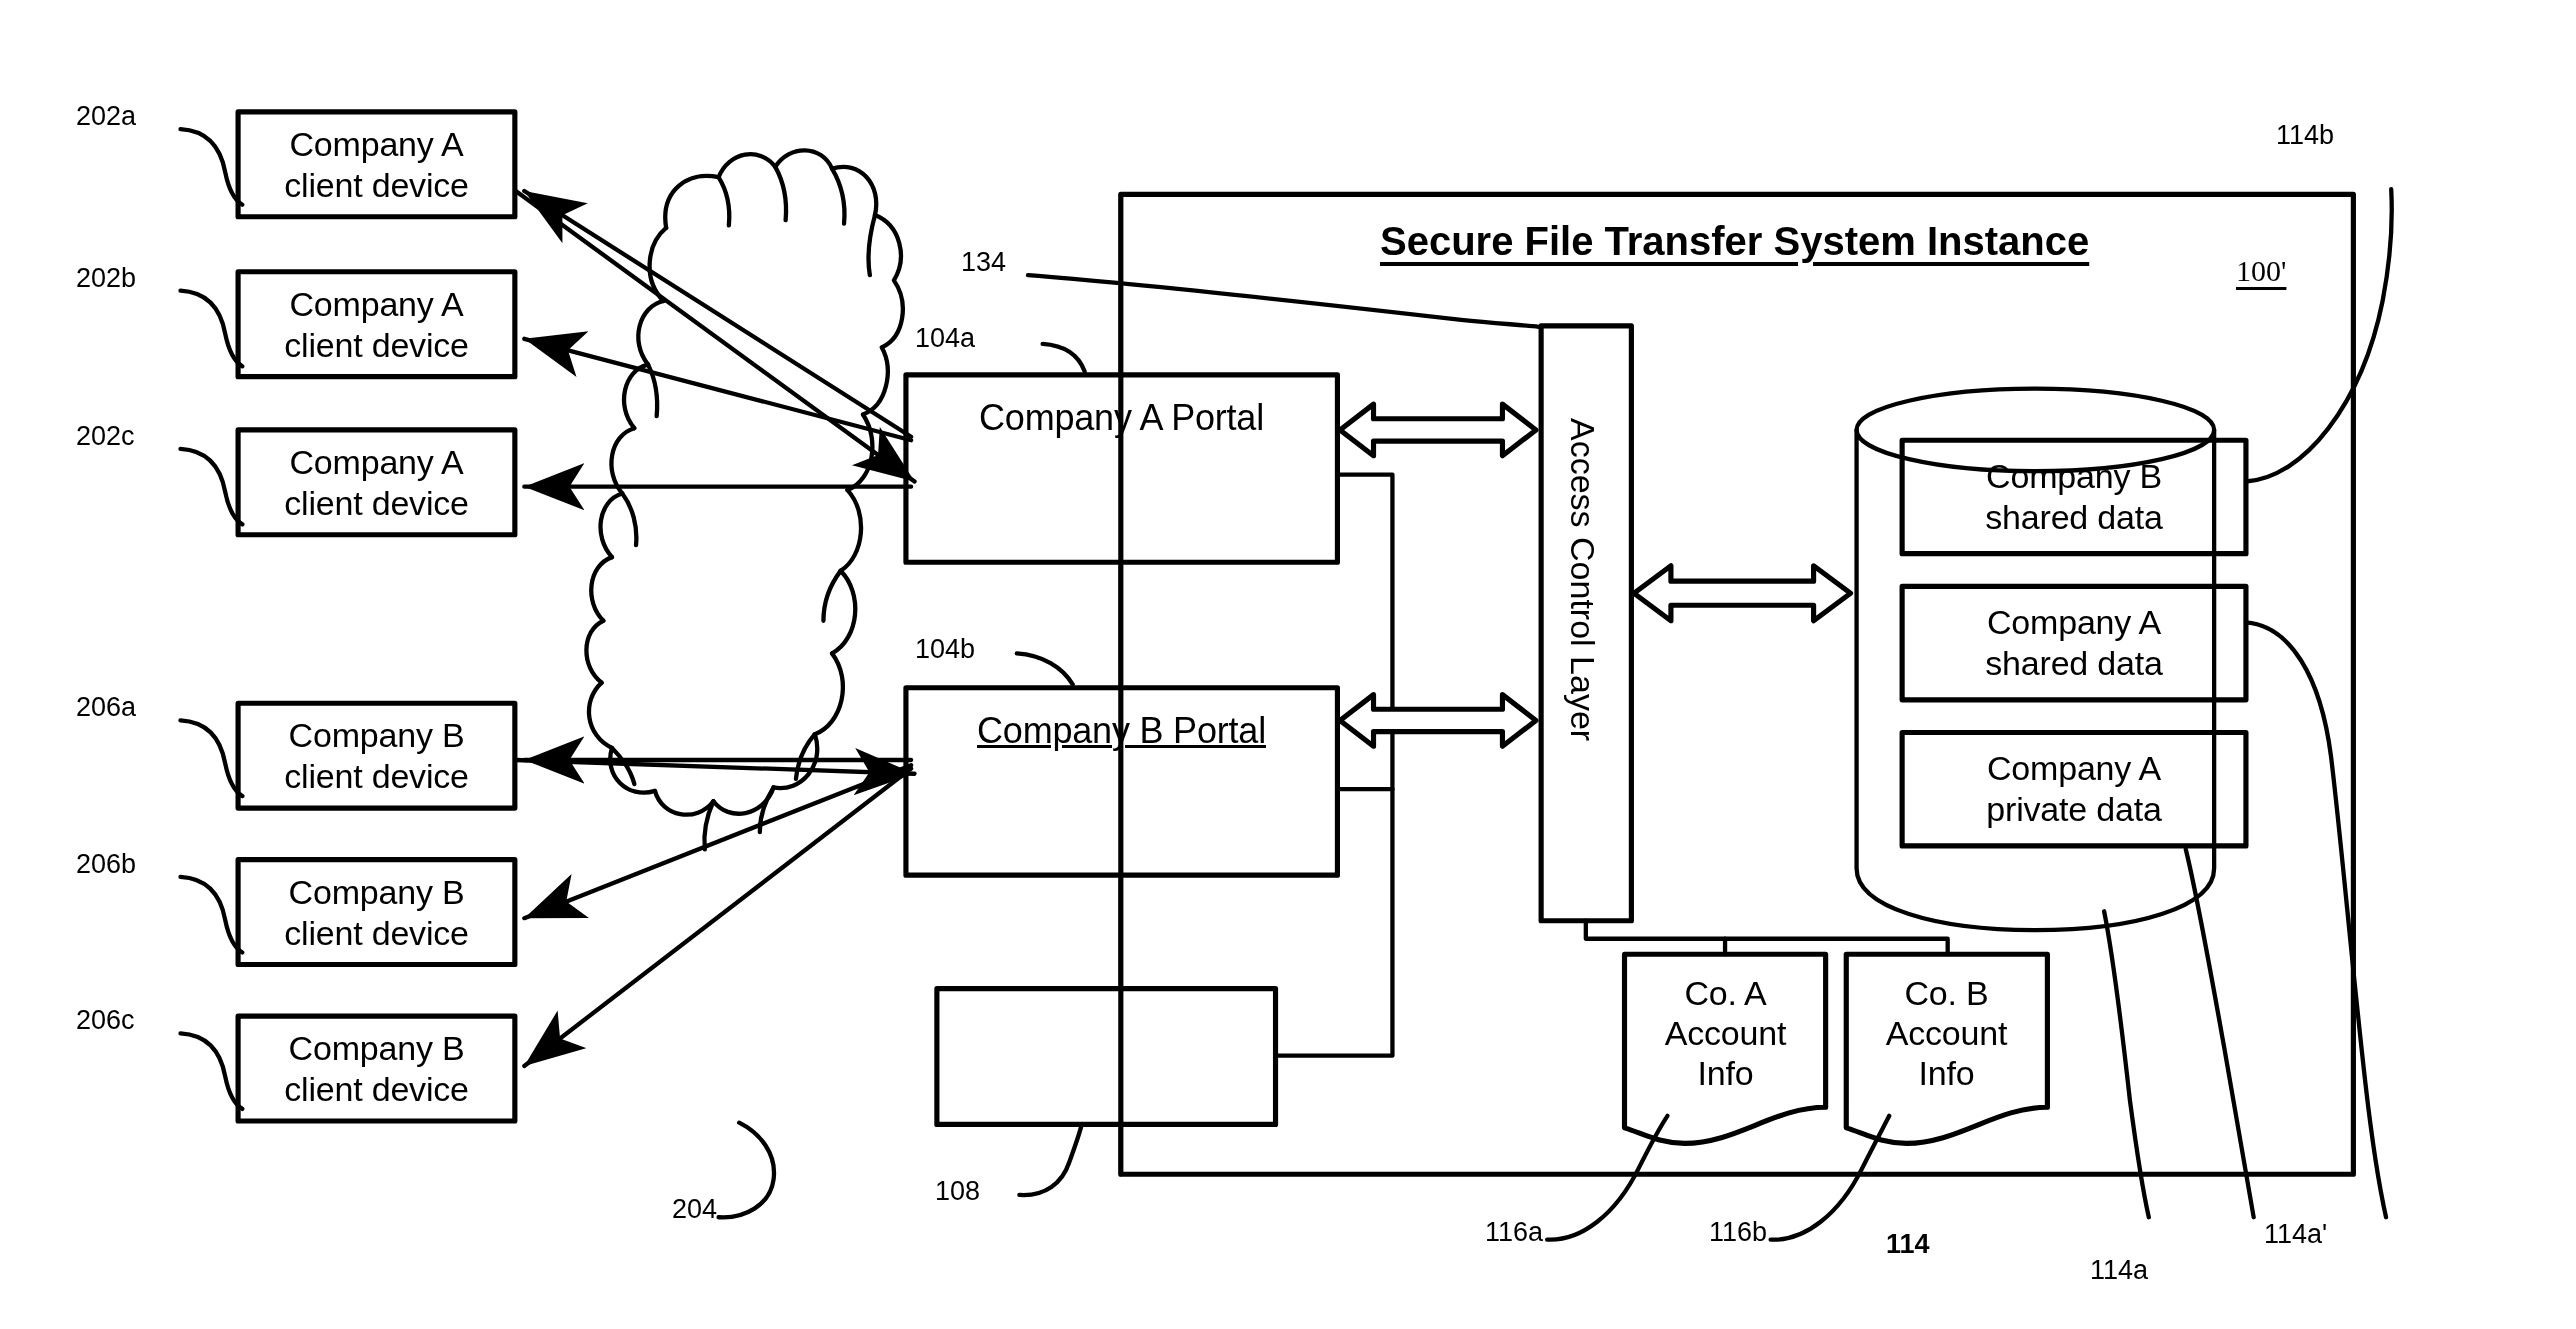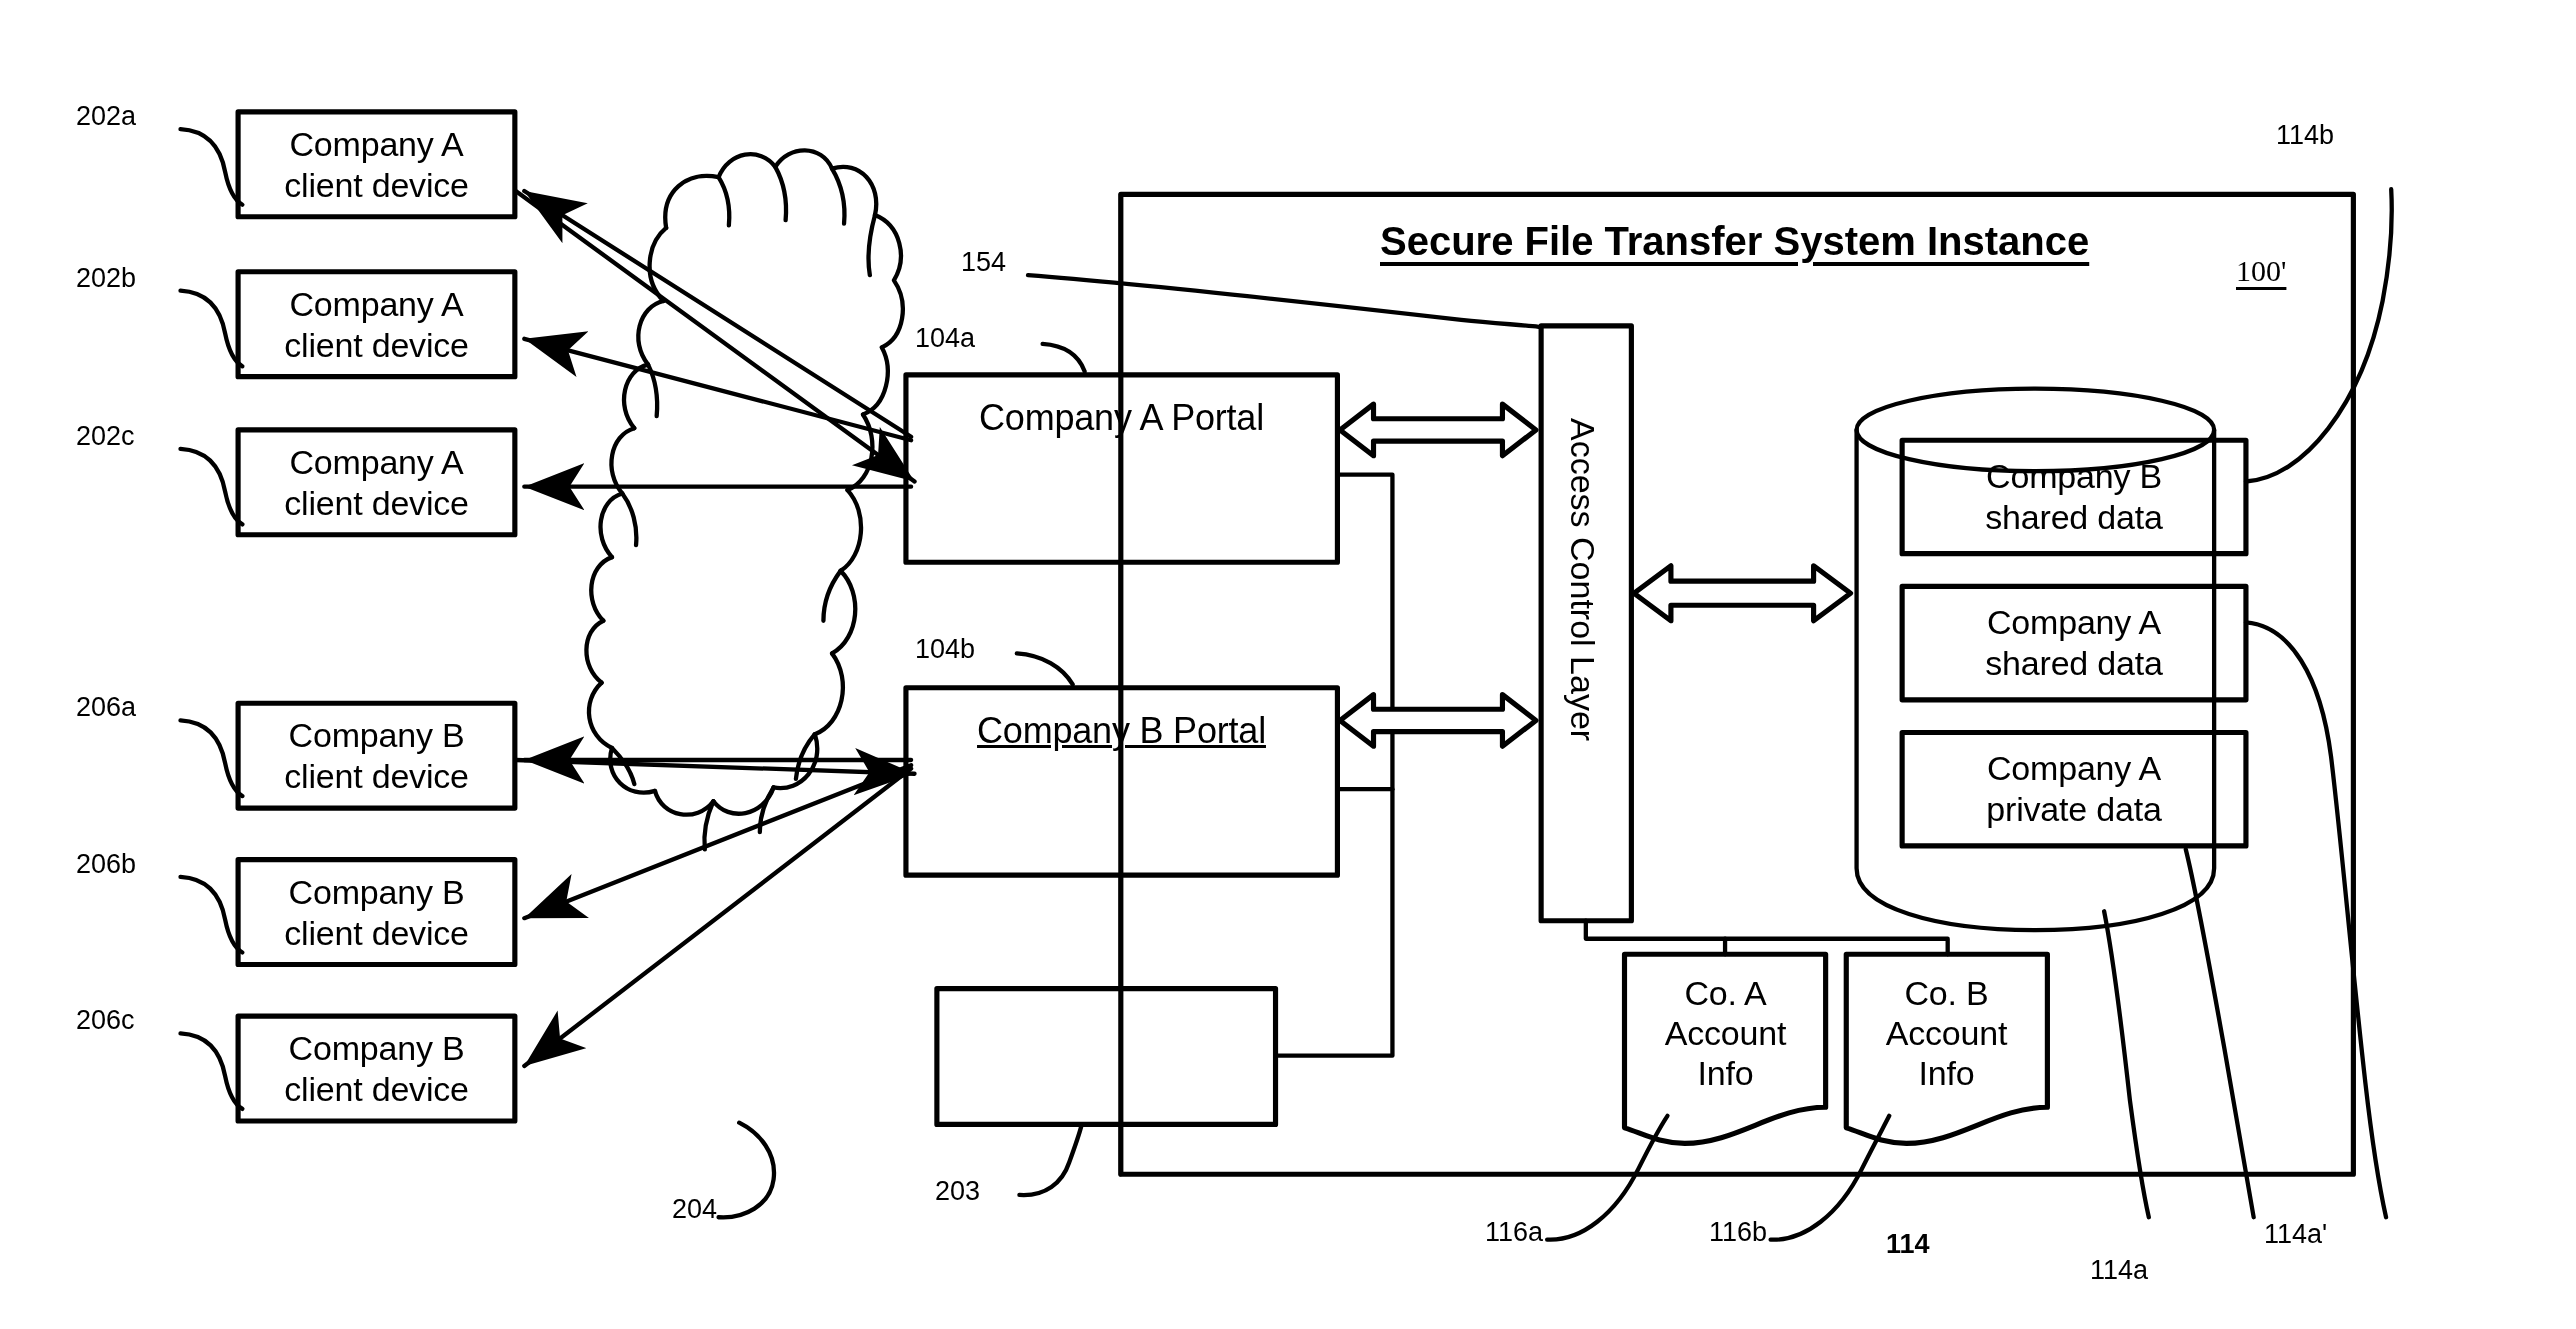--- a/index.html
+++ b/index.html
@@ -240,24 +240,24 @@
   <div class="reflabel" style="left:76px; top:1007px;">206c</div>
 
   <div class="reflabel" style="left:672px; top:1196px;">204</div>
 
   <div class="boxlabel" style="left:906px; top:375px; width:431px; height:86px; font-size:36px;">Company A Portal</div>
   <div class="boxlabel" style="left:906px; top:688px; width:431px; height:86px; font-size:36px;text-decoration:underline;">Company B Portal</div>
 
   <div class="reflabel" style="left:915px; top:325px;">104a</div>
   <div class="reflabel" style="left:915px; top:636px;">104b</div>
 
-  <div class="reflabel" style="left:935px; top:1178px;">203</div>
+  <div class="reflabel" style="left:935px; top:1178px;">108</div>
 
   <div class="vlabel" style="left:1602px; top:418px; transform:rotate(90deg);">Access Control Layer</div>
-  <div class="reflabel" style="left:961px; top:249px;">154</div>
+  <div class="reflabel" style="left:961px; top:249px;">134</div>
 
   <div class="boxlabel" style="left:1902px; top:440px; width:344px; height:113px;">Company B
 shared data</div>
   <div class="boxlabel" style="left:1902px; top:586px; width:344px; height:113px;">Company A
 shared data</div>
   <div class="boxlabel" style="left:1902px; top:732px; width:344px; height:113px;">Company A
 private data</div>
 
   <div class="reflabel" style="left:2276px; top:122px;">114b</div>
 

